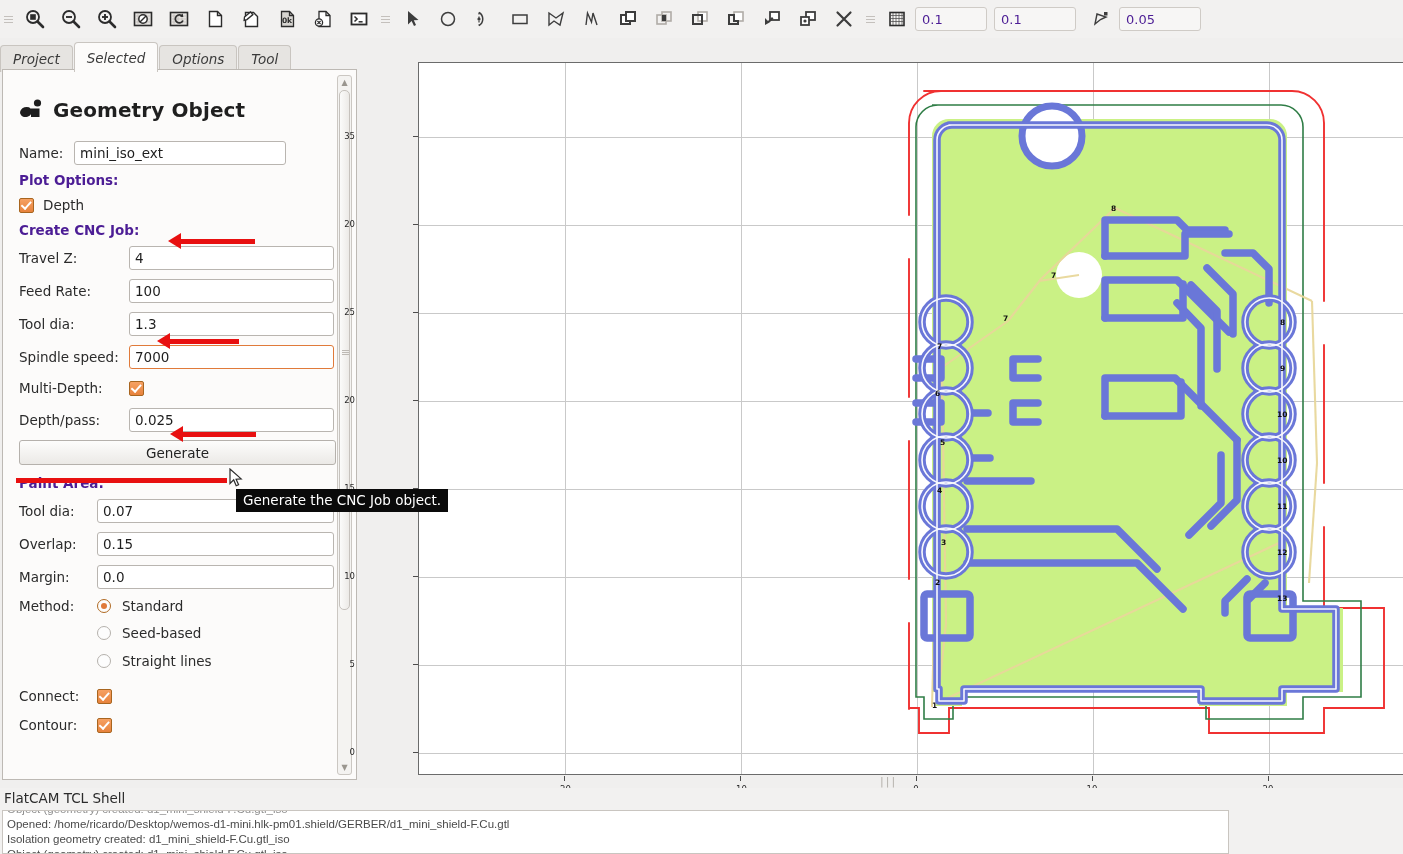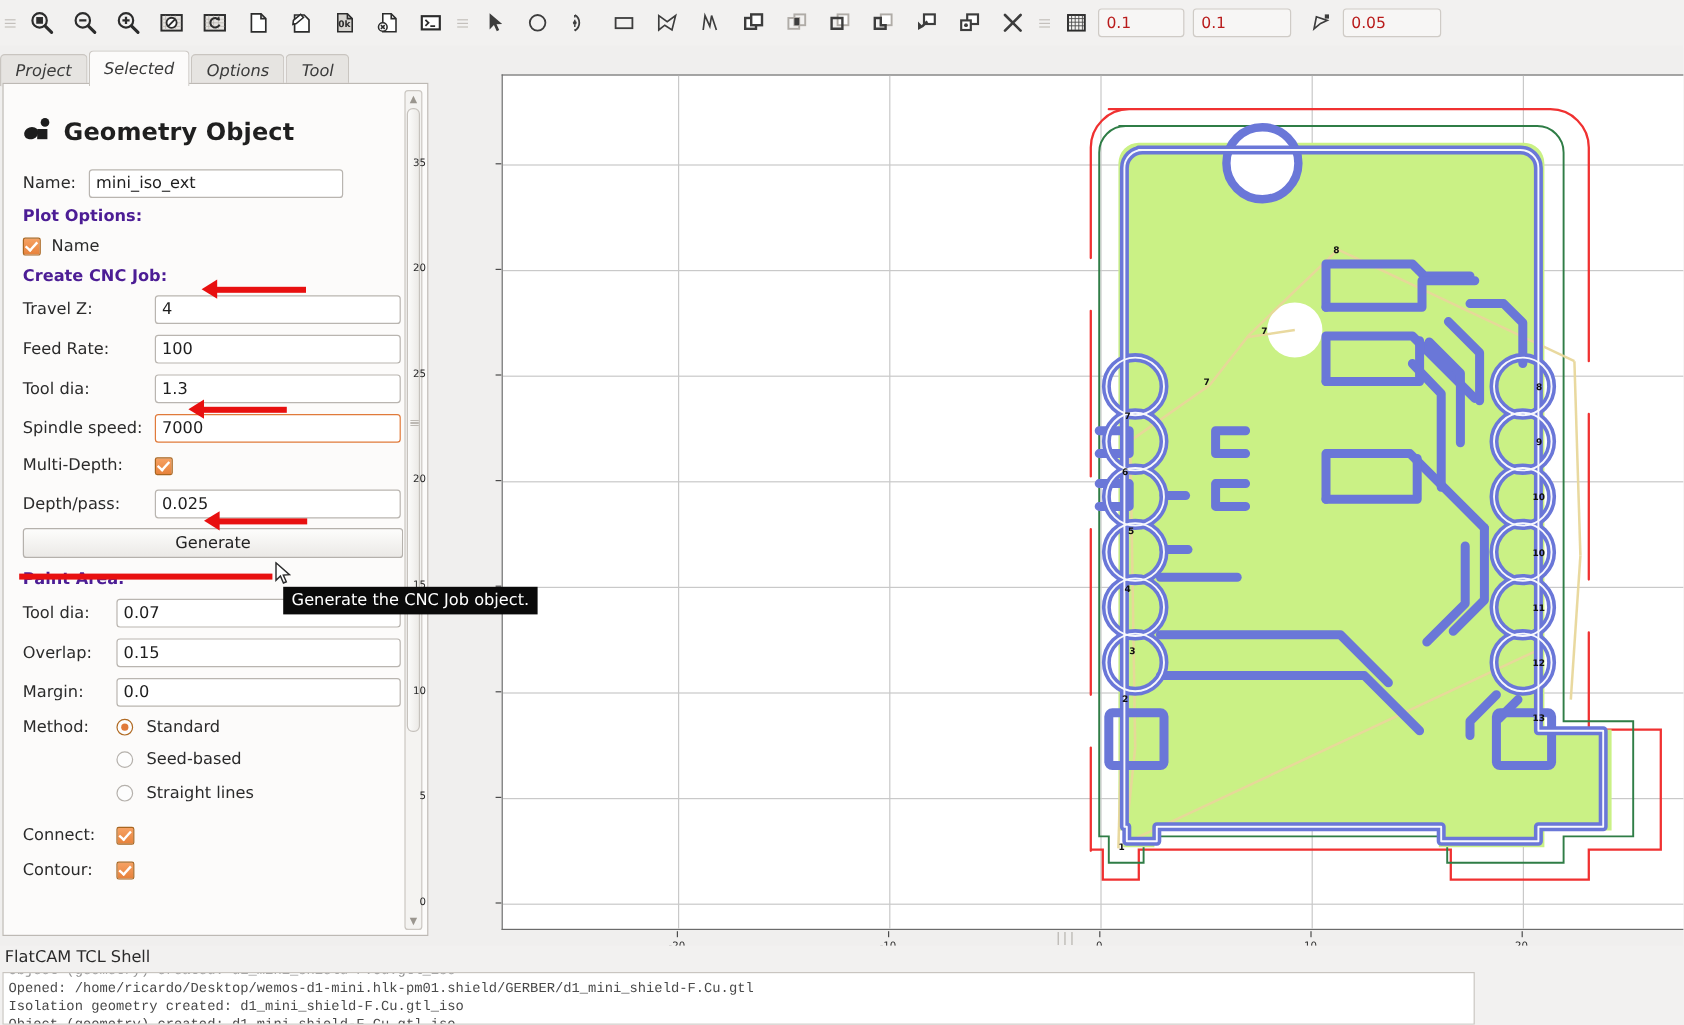--- a/index.html
+++ b/index.html
@@ -27,21 +27,21 @@
   .tb-grip i { display:block; height:1px; background:#c4c0bc; }
   .tb-btn {
     width: 36px; height: 34px;
     display: flex; align-items: center; justify-content: center;
     border: 0; background: transparent;
   }
   .tb-btn svg { display: block; }
   .tb-input {
     height: 24px; width: 72px;
     border: 1px solid #cfcbc6; border-radius: 3px;
-    background: #f7f6f5; color: #b91c1c;
+    background: #f7f6f5; color: #4c1d95;
     font-size: 13px; padding: 0 6px;
     font-family: "DejaVu Sans", "Liberation Sans", sans-serif;
   }
   .tb-input.wide { width: 82px; }
   .tb-gap { width: 7px; }
 
   
   #tabbar {
     position: absolute; left: 0; top: 40px; width: 390px; height: 32px;
     display: flex; align-items: flex-end; font-style: italic;
@@ -193,21 +193,21 @@
     position: absolute; left: 0; top: 788px; width: 1403px; height: 66px;
     background: #f2f1f0;
   }
   #shelltitle {
     font-size: 13.5px; color: #2b2b2b; padding: 2px 0 2px 4px;
   }
   #shelllog {
     position: absolute; left: 2px; top: 22px; width: 1227px; height: 44px;
     background: #ffffff; border: 1px solid #c9c5c0;
     overflow: hidden;
-    font-family: Liberation Mono, monospace;
+    font-family: Liberation Sans, sans-serif;
     font-size: 11.5px; color: #4a4a4a;
     line-height: 15px;
     padding-left: 4px;
   }
   .logline { white-space: nowrap; }
   .logline.clip { color: #8f8f8f; }
 </style>
 </head>
 <body>
 
@@ -454,21 +454,21 @@
 
       <div class="frow">
         <span class="flabel" style="width:55px">Name:</span>
         <input class="finput" style="width: 212px;" value="mini_iso_ext">
       </div>
 
       <div class="fhead">Plot Options:</div>
 
       <div class="frow" style="height:28px">
         <span class="cbox"></span>
-        <span class="flabel" style="margin-left:9px">Name</span>
+        <span class="flabel" style="margin-left:9px">Depth</span>
       </div>
 
       <div class="fhead">Create CNC Job:</div>
 
       <div class="frow">
         <span class="flabel" style="width:110px">Travel Z:</span>
         <input class="finput" style="width: 205px;" value="4">
       </div>
       <div class="frow">
         <span class="flabel" style="width:110px">Feed Rate:</span>

